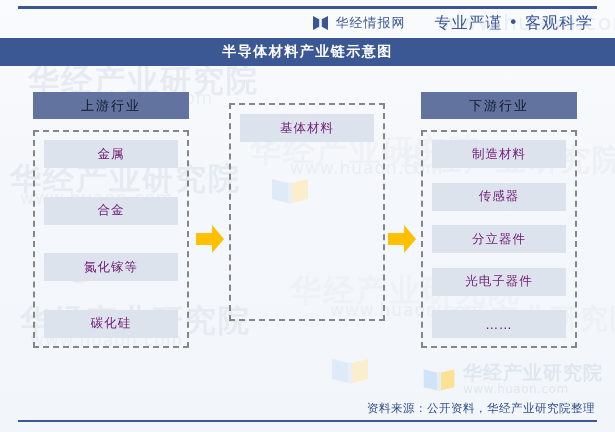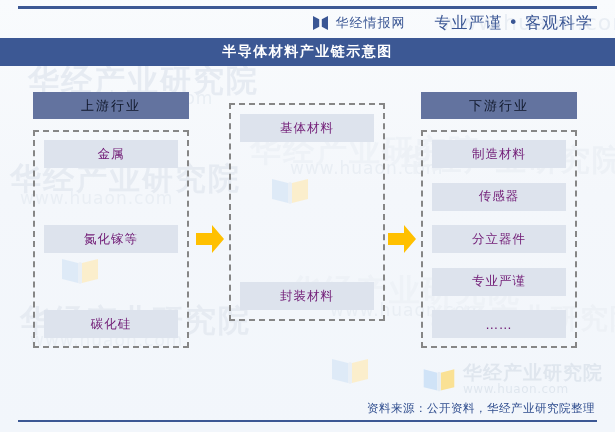--- a/index.html
+++ b/index.html
@@ -278,47 +278,47 @@
   <div class="title-bar">
     <span class="title-text">半导体材料产业链示意图</span>
   </div>
 
   <div class="board">
 
     <div class="col c1">
       <div class="col-head">上游行业</div>
       <div class="col-box">
         <div class="cell">金属</div>
+        <div class="cell">合金</div>
         <div class="cell">氮化镓等</div>
         <div class="cell">碳化硅</div>
       </div>
     </div>
 
     <svg class="arrow a1" viewBox="0 0 28 30">
       <path d="M0 9 L16 9 L16 1 L28 15 L16 29 L16 21 L0 21 Z" fill="#FFC000"></path>
     </svg>
 
     <div class="col c2">
       <div class="col-box three">
         <div class="cell">基体材料</div>
-        <div class="cell">封装材料</div>
       </div>
     </div>
 
     <svg class="arrow a2" viewBox="0 0 28 30">
       <path d="M0 9 L16 9 L16 1 L28 15 L16 29 L16 21 L0 21 Z" fill="#FFC000"></path>
     </svg>
 
     <div class="col c3">
       <div class="col-head">下游行业</div>
       <div class="col-box">
         <div class="cell">制造材料</div>
         <div class="cell">传感器</div>
         <div class="cell">分立器件</div>
-        <div class="cell">专业严谨</div>
+        <div class="cell">光电子器件</div>
         <div class="cell">……</div>
       </div>
     </div>
 
   </div>
 
   <div class="footer-logo">
     <svg class="fl-book" viewBox="0 0 40 30">
       <path d="M2 3 L18 7 L18 28 L2 24 Z" fill="#cfe2f7"></path>
       <path d="M38 3 L22 7 L22 28 L38 24 Z" fill="#fbe08f"></path>

